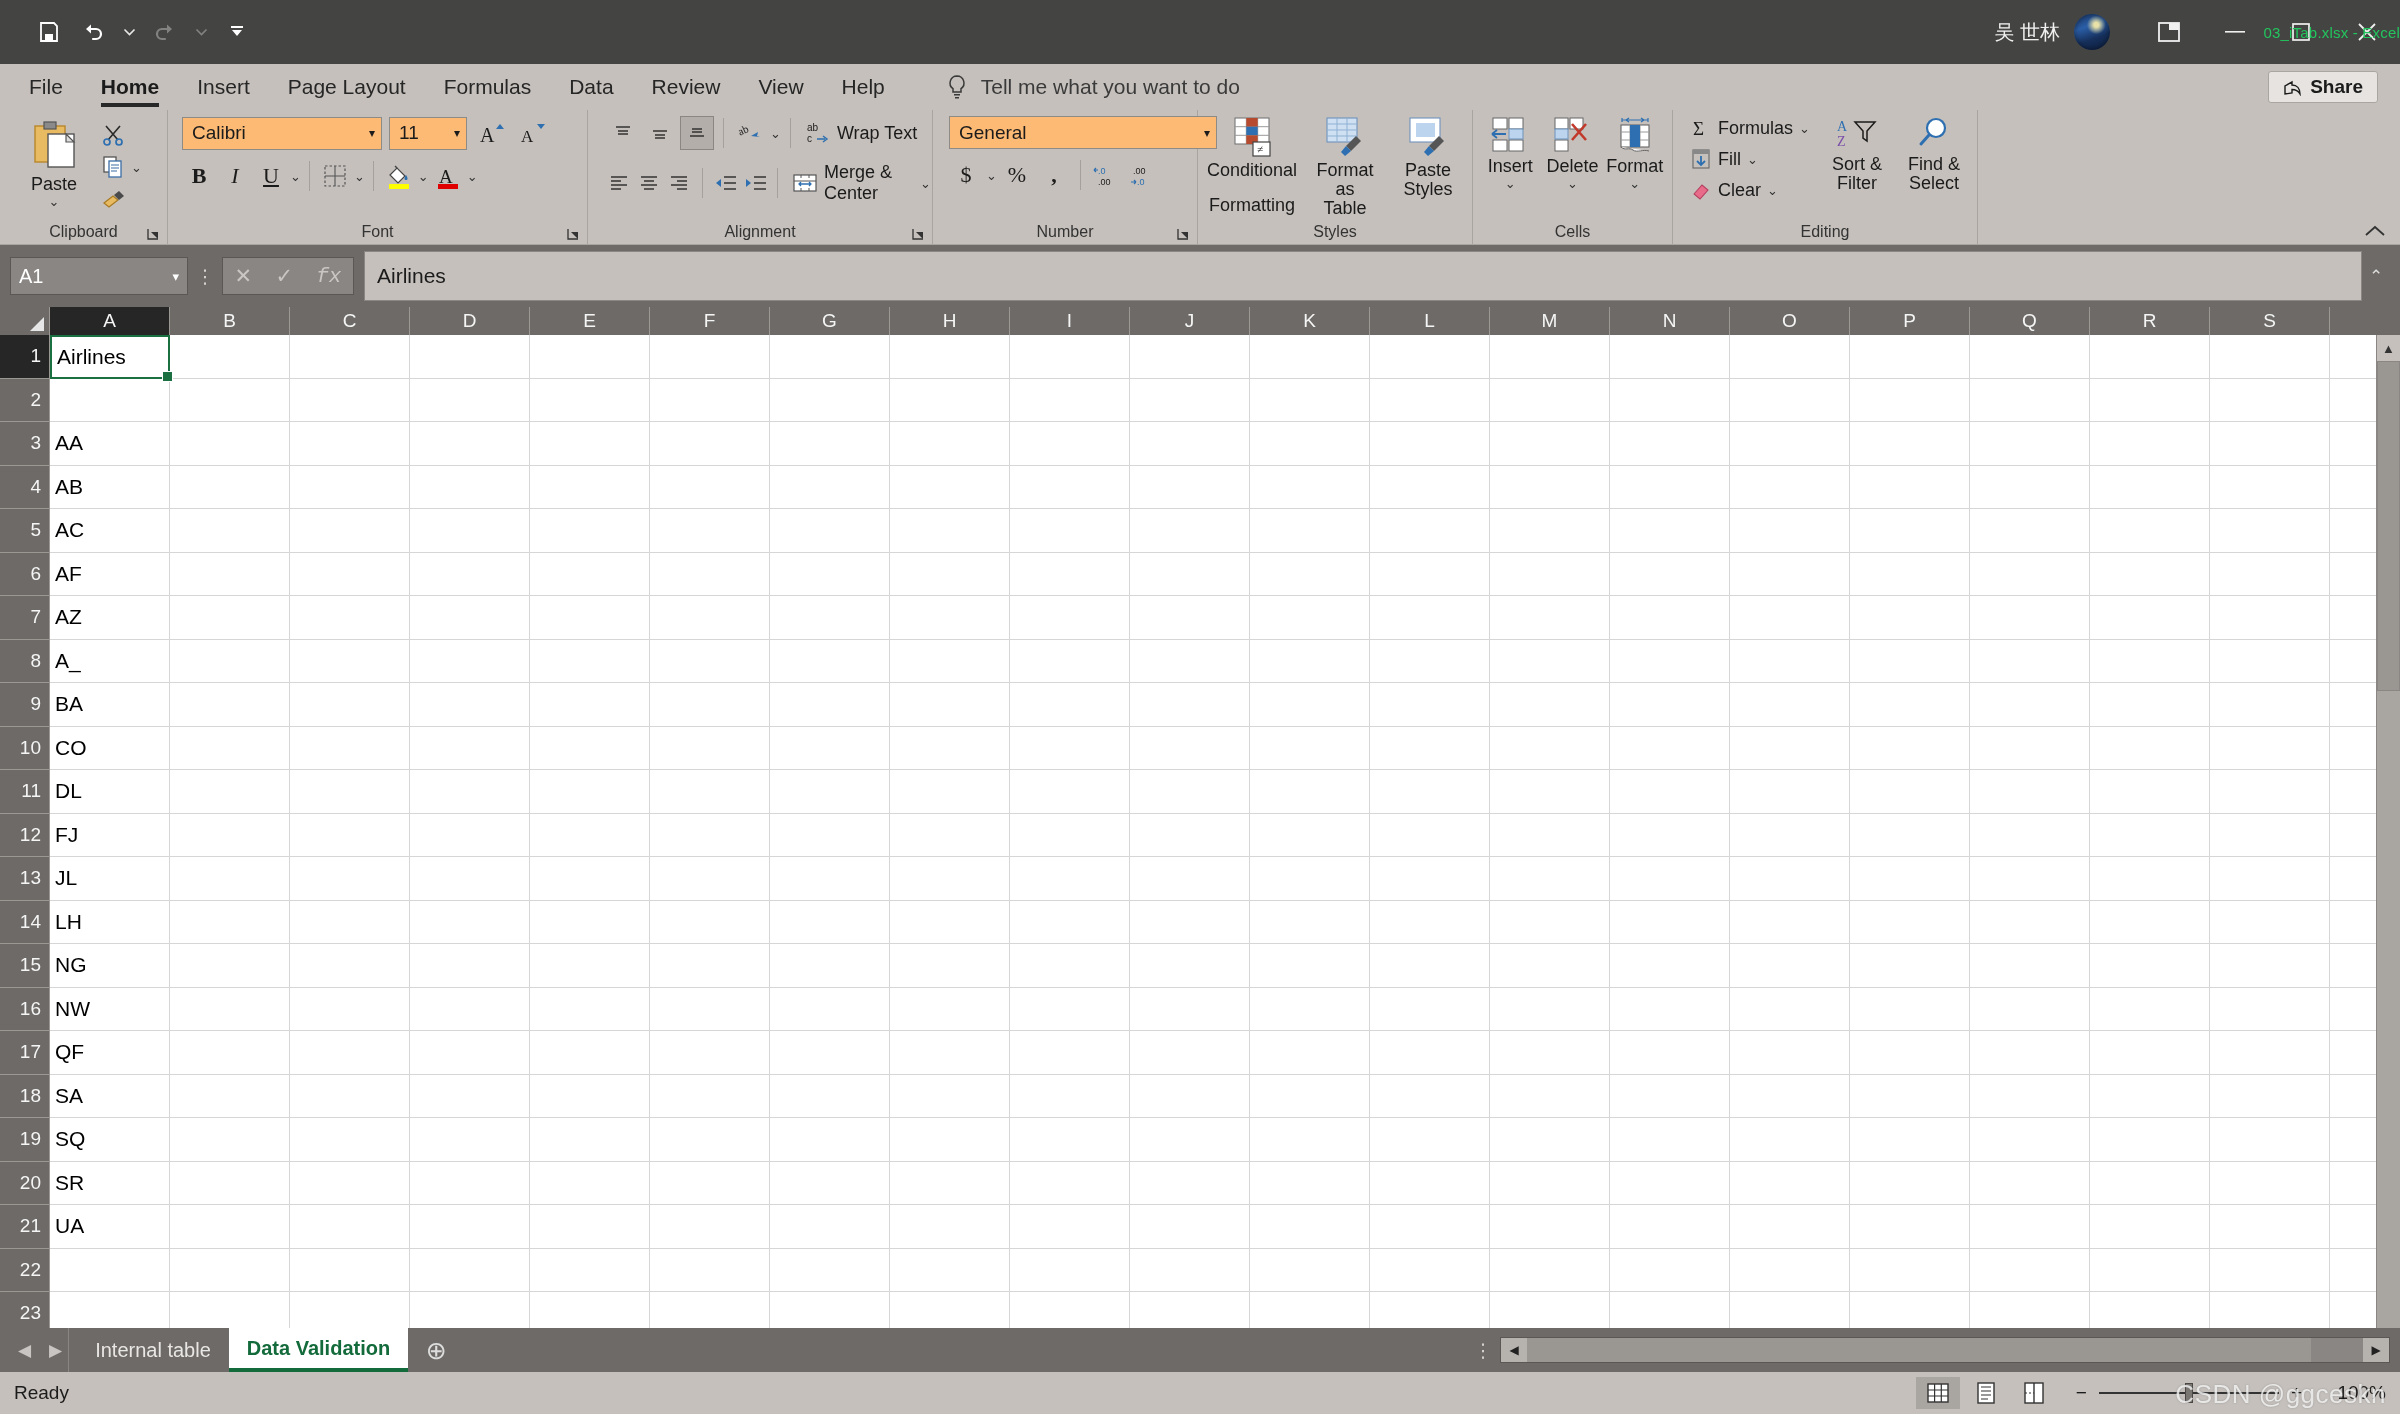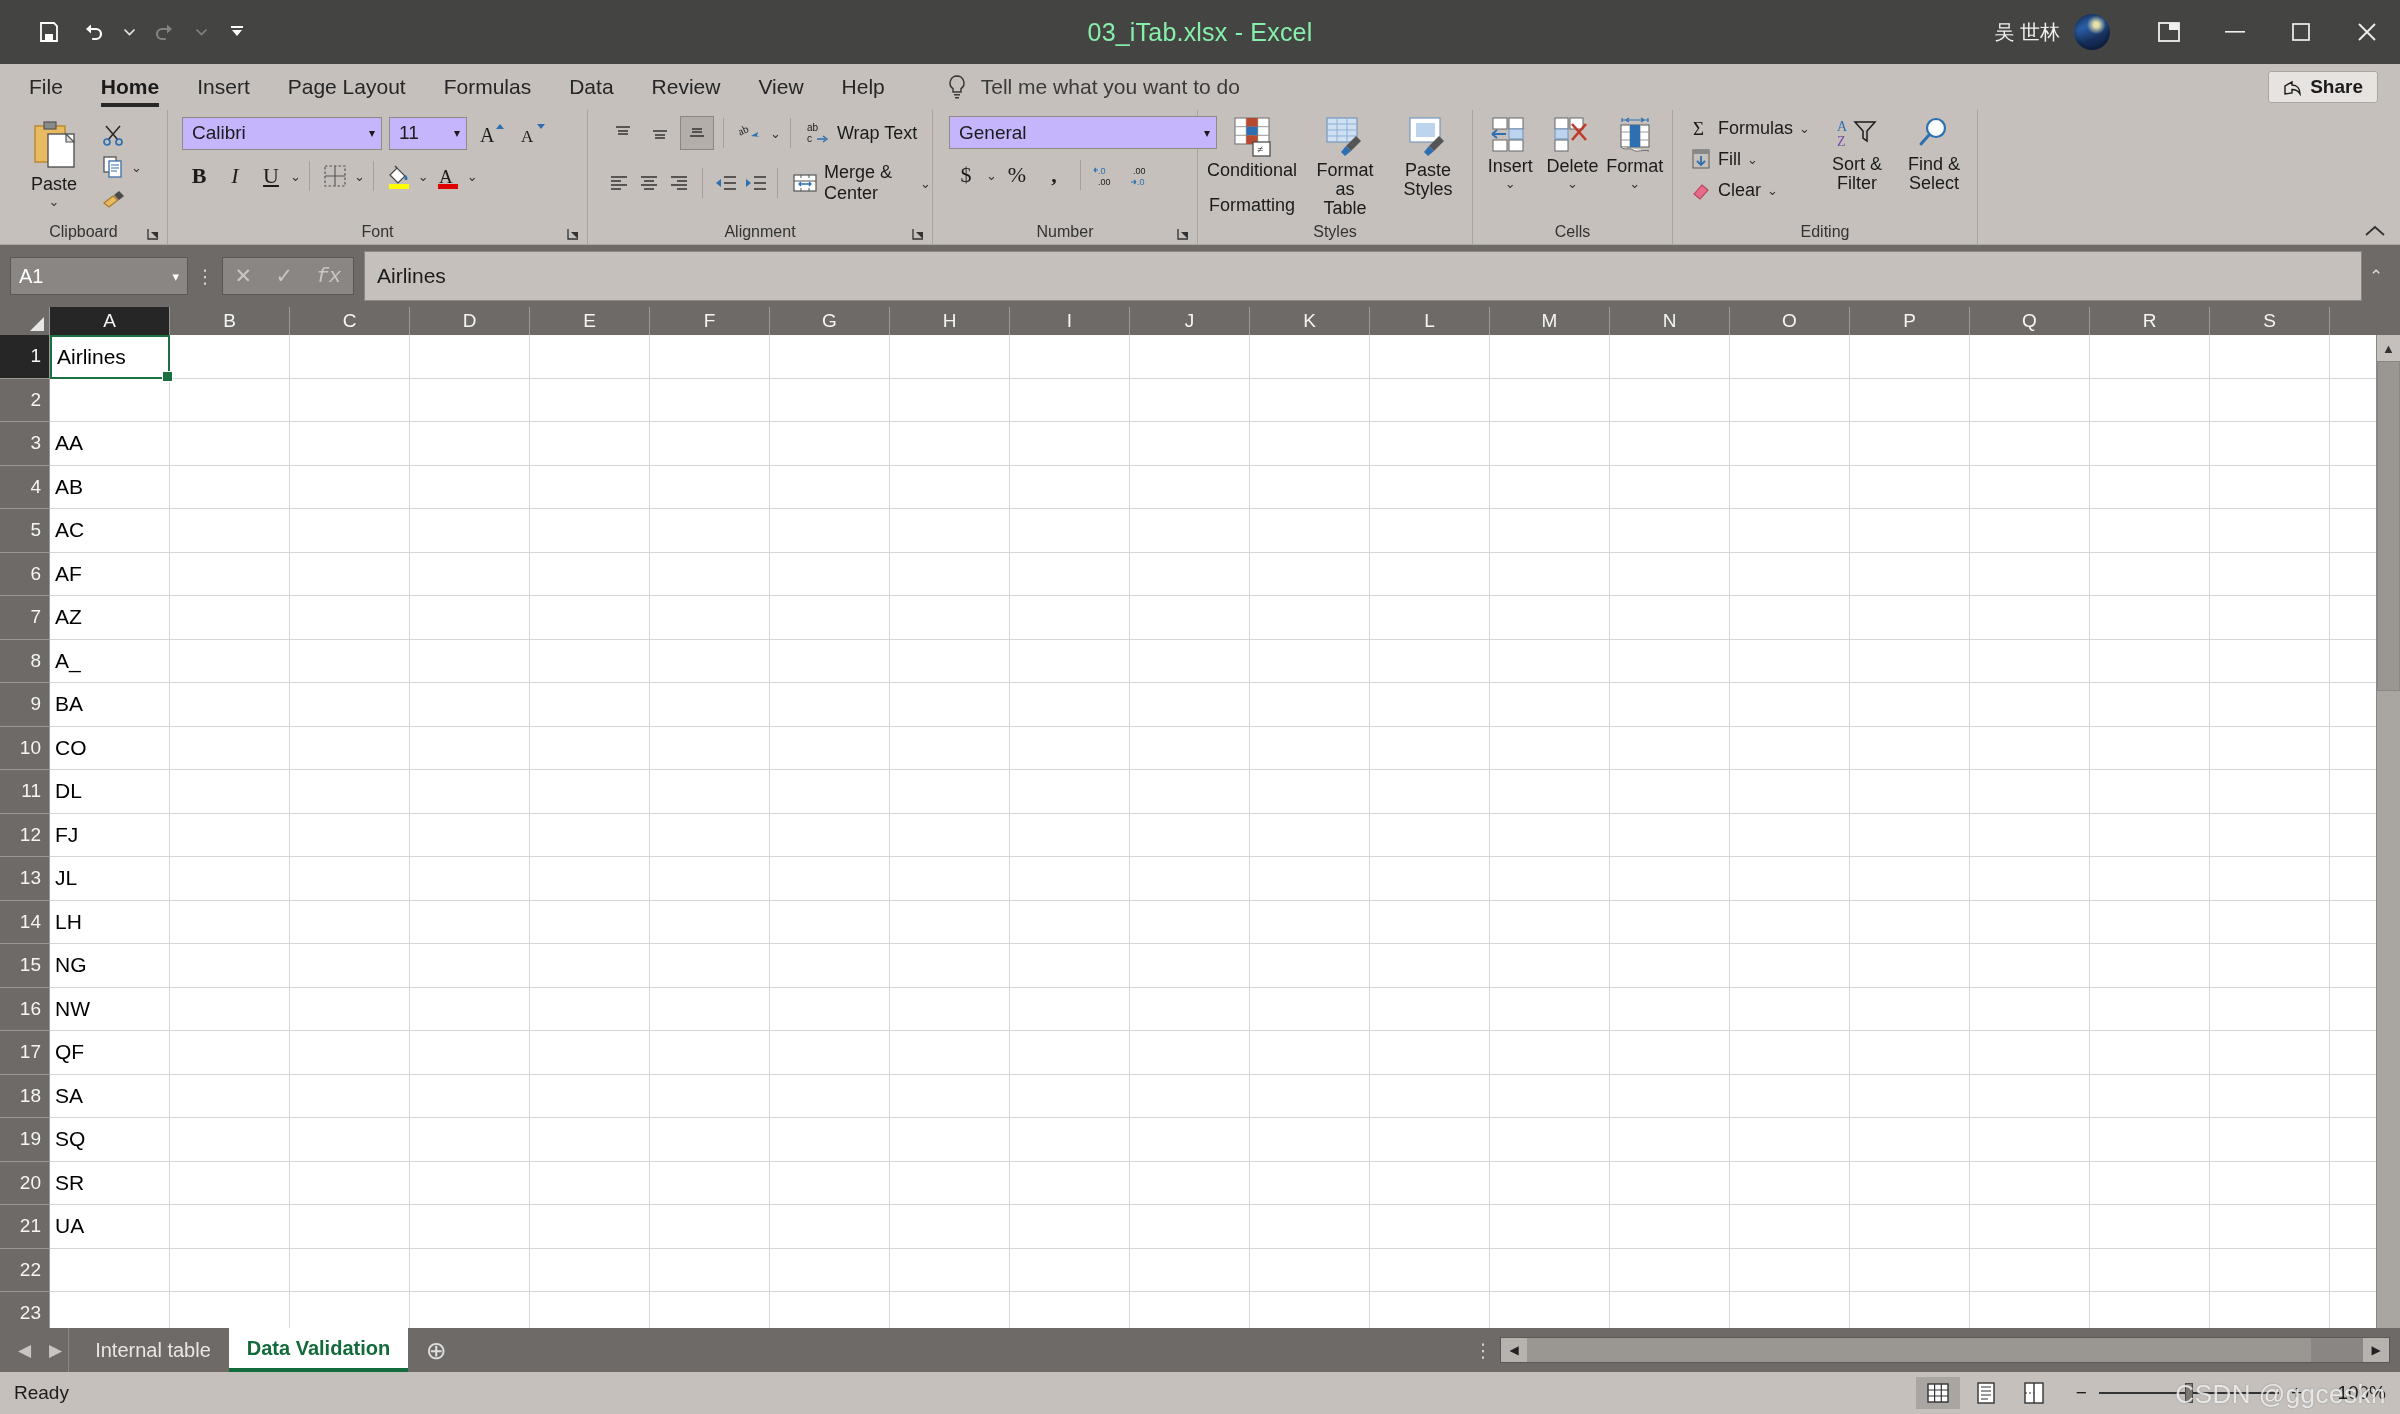--- a/index.html
+++ b/index.html
@@ -12,22 +12,22 @@
          background: #c5c0bc; position: relative; }
 
   
   .titlebar { height: 64px; background: #444442; display: flex; align-items: center;
               position: relative; flex: 0 0 64px; }
   .qat { display: flex; align-items: center; padding-left: 28px; gap: 2px; }
   .qat-btn { width: 42px; height: 42px; display: flex; align-items: center;
              justify-content: center; color: #fff; }
   .qat-btn.small { width: 26px; }
   .qat-btn.disabled { opacity: .45; }
-  .title-text { position: absolute; left: 0; right: 0; text-align: center;
-                color: #86efac; font-size: 25px; letter-spacing: .2px;
+  .title-text { position: absolute; left: 0; right: 0; text-align: right;
+                color: #22c55e; font-size: 15px; letter-spacing: .2px;
                 pointer-events: none; }
   .tb-right { margin-left: auto; display: flex; align-items: center; height: 57px; }
   .user-name { color: #f0f0f0; font-size: 20px; margin-right: 14px; }
   .avatar { width: 36px; height: 36px; border-radius: 50%; margin-right: 26px;
             background: radial-gradient(circle at 62% 30%, #e8e2a8 0 7%, rgba(232,226,168,0) 28%),
                         linear-gradient(160deg, #1b3a6b 0%, #2b5fa8 35%, #16305c 65%, #0d1f3f 100%);
             box-shadow: inset 0 0 6px rgba(0,0,0,.5); }
   .wbtn { width: 66px; height: 64px; display: flex; align-items: center;
           justify-content: center; color: #f0f0f0; }
 
@@ -60,21 +60,21 @@
 
   .big-btn { display: flex; flex-direction: column; align-items: center;
              justify-content: flex-start; padding: 2px 6px; font-size: 18px; color: #1b1b1b; }
   .big-btn .lbl { margin-top: 3px; text-align: center; line-height: 1.05; }
   .small-btn { display: flex; align-items: center; gap: 6px; font-size: 18px;
                color: #1b1b1b; padding: 3px 5px; }
   .chev { font-size: 13px; color: #333; }
 
   .fontrow1 { display: flex; align-items: center; gap: 7px; }
   .fontrow2 { display: flex; align-items: center; gap: 2px; margin-top: 9px; }
-  .combo { background: #c4b5fd; border: 1px solid #8e8a86; height: 33px;
+  .combo { background: #fdba74; border: 1px solid #8e8a86; height: 33px;
            display: flex; align-items: center; padding: 0 6px 0 9px; font-size: 19px;
            color: #1b1b1b; }
   .combo .cv { flex: 1; overflow: hidden; white-space: nowrap; }
   .combo .car { font-size: 12px; margin-left: 6px; }
   .fbtn { width: 34px; height: 34px; display: flex; align-items: center;
           justify-content: center; font-size: 22px; color: #1b1b1b; }
   .fbtn.act { background: #b3aeaa; border: 1px solid #8b8682; }
   .divv { width: 1px; height: 30px; background: #a5a09c; margin: 0 6px; }
 
   .alignrow { display: flex; align-items: center; gap: 3px; }

